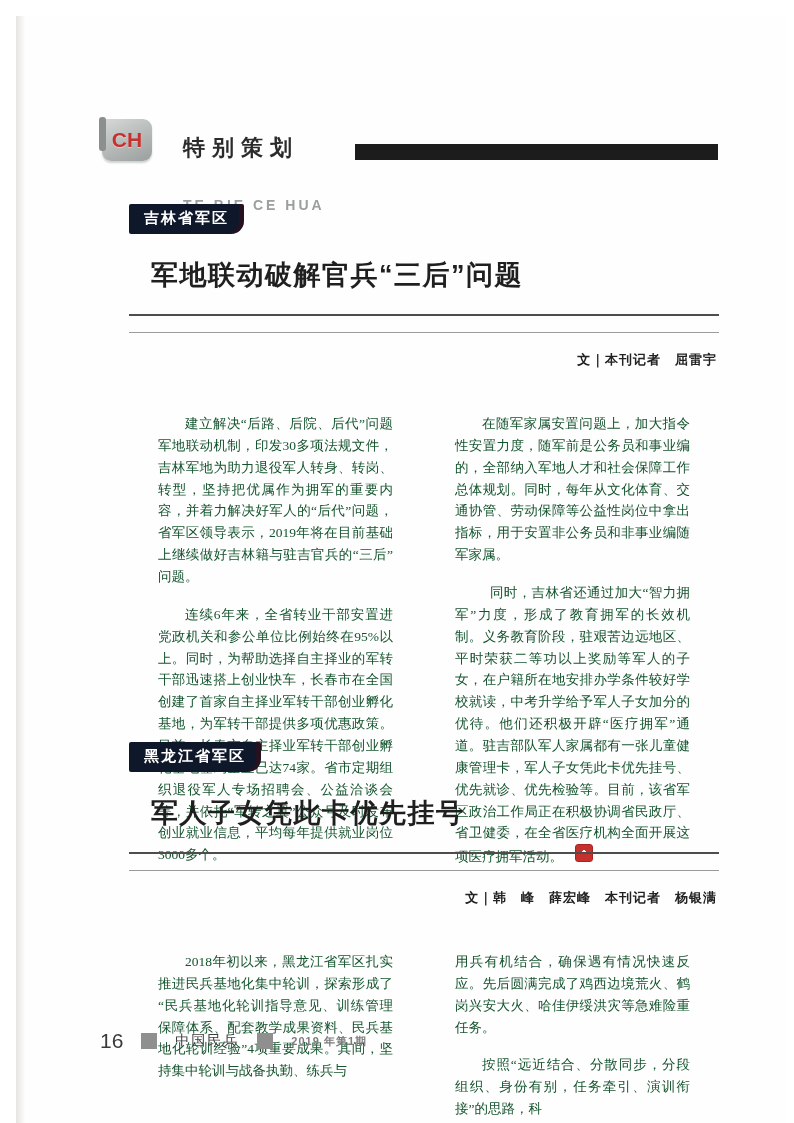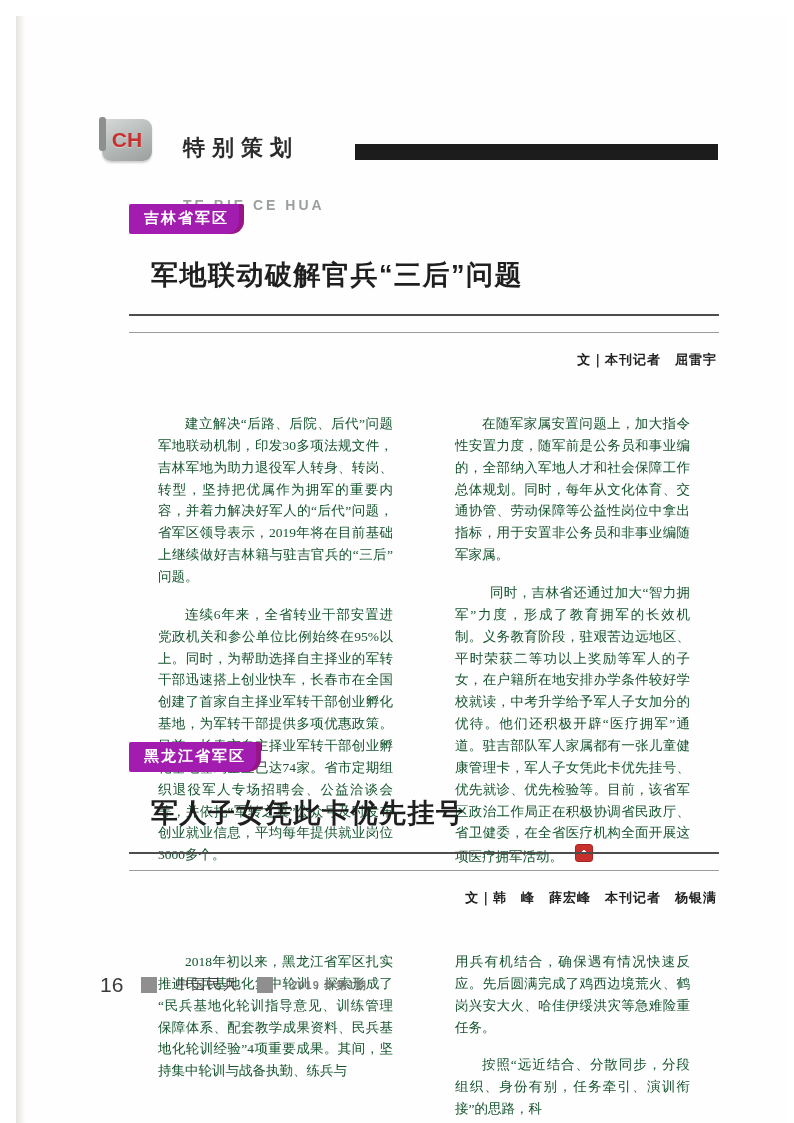--- a/index.html
+++ b/index.html
@@ -34,21 +34,21 @@
   .section-subtitle { font-family:"Liberation Sans",sans-serif; font-weight:bold;
     font-size:14px; color:#9aa09f; letter-spacing:3px; margin-top:20px; }
   .header-line { flex:1; height:2px; background:#1c1c1c; margin-top:25px; margin-left:14px; }
 
   
   .article { position:absolute; left:105px; width:606px; }
   .article-1 { top:180px; }
   .article-2 { top:718px; }
 
   .badge {
-    display:inline-block; background:#a21caf; color:#fff;
+    display:inline-block; background:#0f172a; color:#fff;
     font-family:"Liberation Sans",sans-serif; font-weight:bold; font-size:15px;
     letter-spacing:2px; padding:5px 15px 6px 15px;
     border-radius:2px 2px 13px 2px;
     box-shadow:inset -5px 0 0 rgba(120,0,0,.22);
   }
   .article-title {
     font-family:"Liberation Sans",sans-serif; font-weight:bold; font-size:27px;
     color:#1f1f1f; letter-spacing:1.5px; margin:15px 0 0 14px;
   }
   .rule { margin-top:13px; height:1px; border-top:2px solid #4d4d4d; border-bottom:1px solid #9b9b9b; }
@@ -61,21 +61,21 @@
   .colm { flex:1 1 0; font-size:13.5px; line-height:1.62; text-align:justify; color:#14532d; }
   .para { margin:0; }
   .indent { text-indent:2em; }
   .end-mark {
     display:inline-block; width:11px; height:12px; margin-left:4px; vertical-align:-1px;
     background:radial-gradient(circle at 50% 45%, #fff 0 2px, #c8302e 2px 100%);
     border-radius:3px; border:1px solid #a82422;
   }
 
   
-  .footer { position:absolute; left:68px; top:941px; display:flex; align-items:center;
+  .footer { position:absolute; left:68px; top:997px; display:flex; align-items:center;
     font-family:"Liberation Sans",sans-serif; }
   .page-num { font-size:21px; color:#3a3a3a; }
   .sep { width:1px; height:15px; background:#8f8f8f; margin:0 10px; }
   .mag-name { font-size:14px; color:#3a3a3a; letter-spacing:2px; }
   .issue { font-size:11px; color:#7c7c7c; letter-spacing:1px;font-weight:bold; }
 </style>
 </head>
 <body>
 
 <div class="page">

